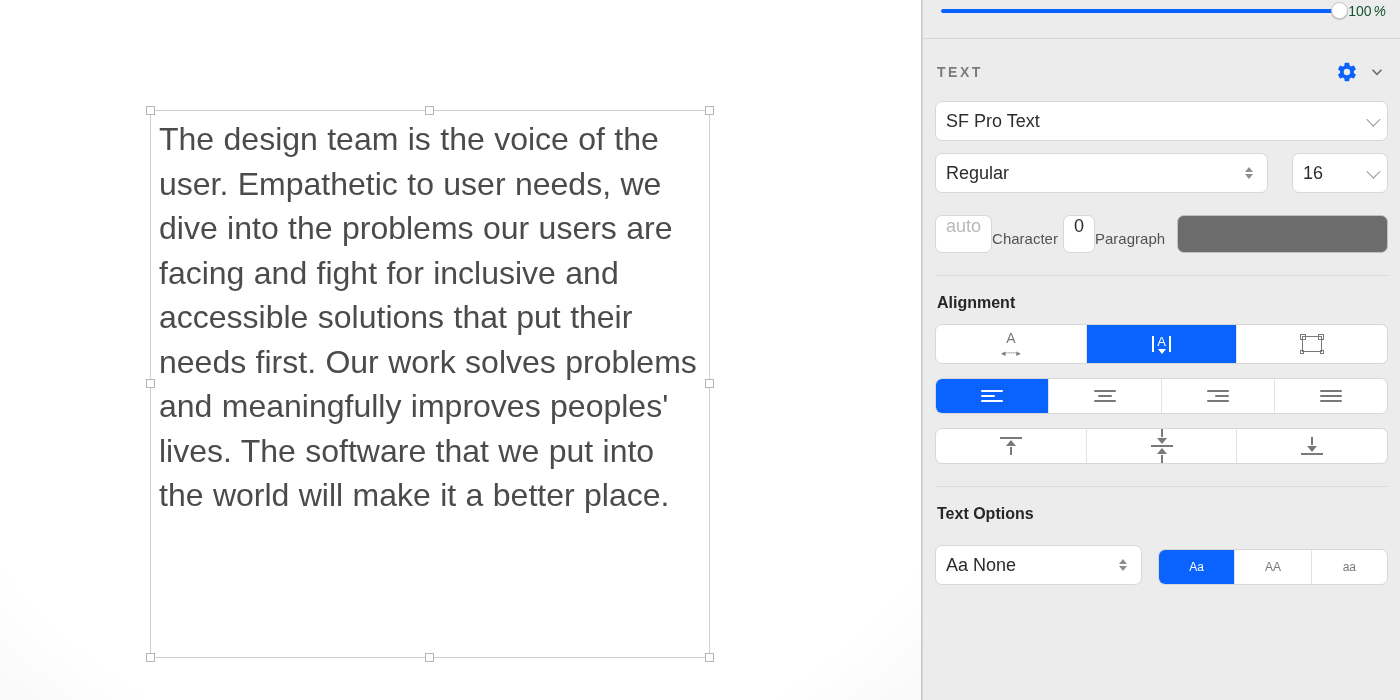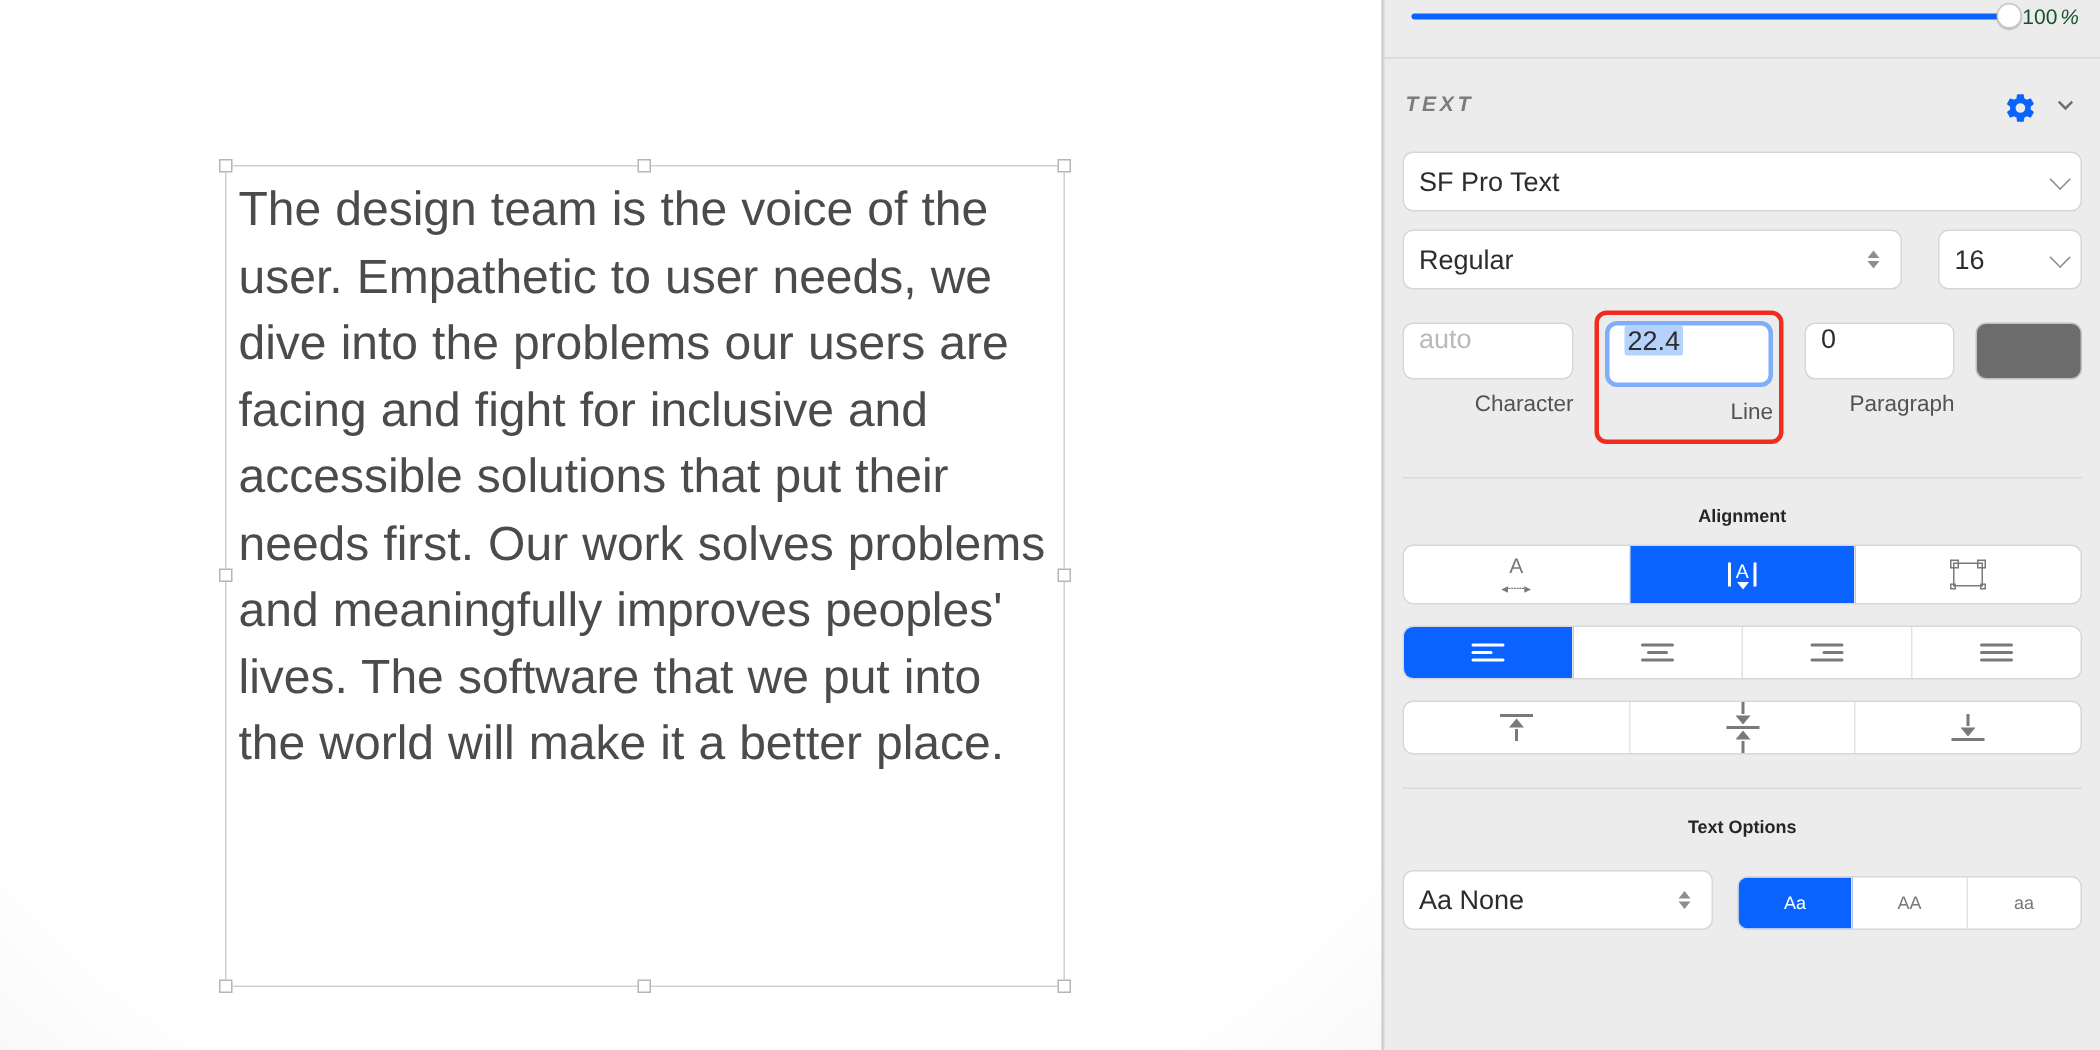--- a/index.html
+++ b/index.html
@@ -91,23 +91,22 @@
 
   .panel-sep {
     height: 1px;
     background: #d6d6d6;
     margin: 14px -12px 0 -12px;
   }
 
   
   .sect-head {
     display: flex;
-    align-items: flex-start;
+    align-items: center;
     margin: 22px 2px 10px 2px;
-    font-style: italic;
   }
   .sect-title {
     flex: 1;
     font-size: 14px;
     font-weight: 700;
     letter-spacing: 2.5px;
     color: #7c7c7c;
   }
   .gear {
     width: 22px; height: 22px;
@@ -156,21 +155,21 @@
   .font-size   { width: 96px; }
 
   
   .spacing-row {
     display: flex;
     gap: 14px;
     margin-top: 22px;
     align-items: flex-start;
   }
   .spacing-col {
-    display: flex; flex-direction: column; align-items: flex-end;
+    display: flex; align-items: center;
     width: 114px;
   }
   .spc-input {
     width: 100%;
     height: 38px;
     border: 1px solid #d7d7d7;
     border-radius: 7px;
     background: #fff;
     font-size: 18px;
     padding: 0 10px;
@@ -208,25 +207,24 @@
     background: #6c6c6c;
     border: 1px solid #c0c0c0;
   }
 
   .sub-sep {
     height: 1px; background: #dadada;
     margin: 22px 0 0 0;
   }
 
   .sub-title {
-    font-size: 12px;
+    font-size: 16px;
     font-weight: 700;
     color: #262626;
     margin: 18px 2px 12px 2px;
-    text-align: center;
   }
 
   
   .seg {
     display: flex;
     background: #fff;
     border: 1px solid #d7d7d7;
     border-radius: 7px;
     overflow: hidden;
     height: 40px;
@@ -364,28 +362,20 @@
   </div>
 
   <div class="spacing-row">
     <div class="spacing-col">
       <div class="spc-input placeholder">
         <span>auto</span>
       </div>
       <div class="spc-label">Character</div>
     </div>
 
-    <div class="highlight-wrap">
-      <div class="spacing-col" style="width:100%;">
-        <div class="spc-input">
-          <span class="line-val-sel">22.4</span>
-        </div>
-        <div class="spc-label">Line</div>
-      </div>
-    </div>
 
     <div class="spacing-col" style="width:100px;">
       <div class="spc-input">
         <span>0</span>
       </div>
       <div class="spc-label">Paragraph</div>
     </div>
 
     <div class="color-swatch" style="background:#6c6c6c"></div>
   </div>

